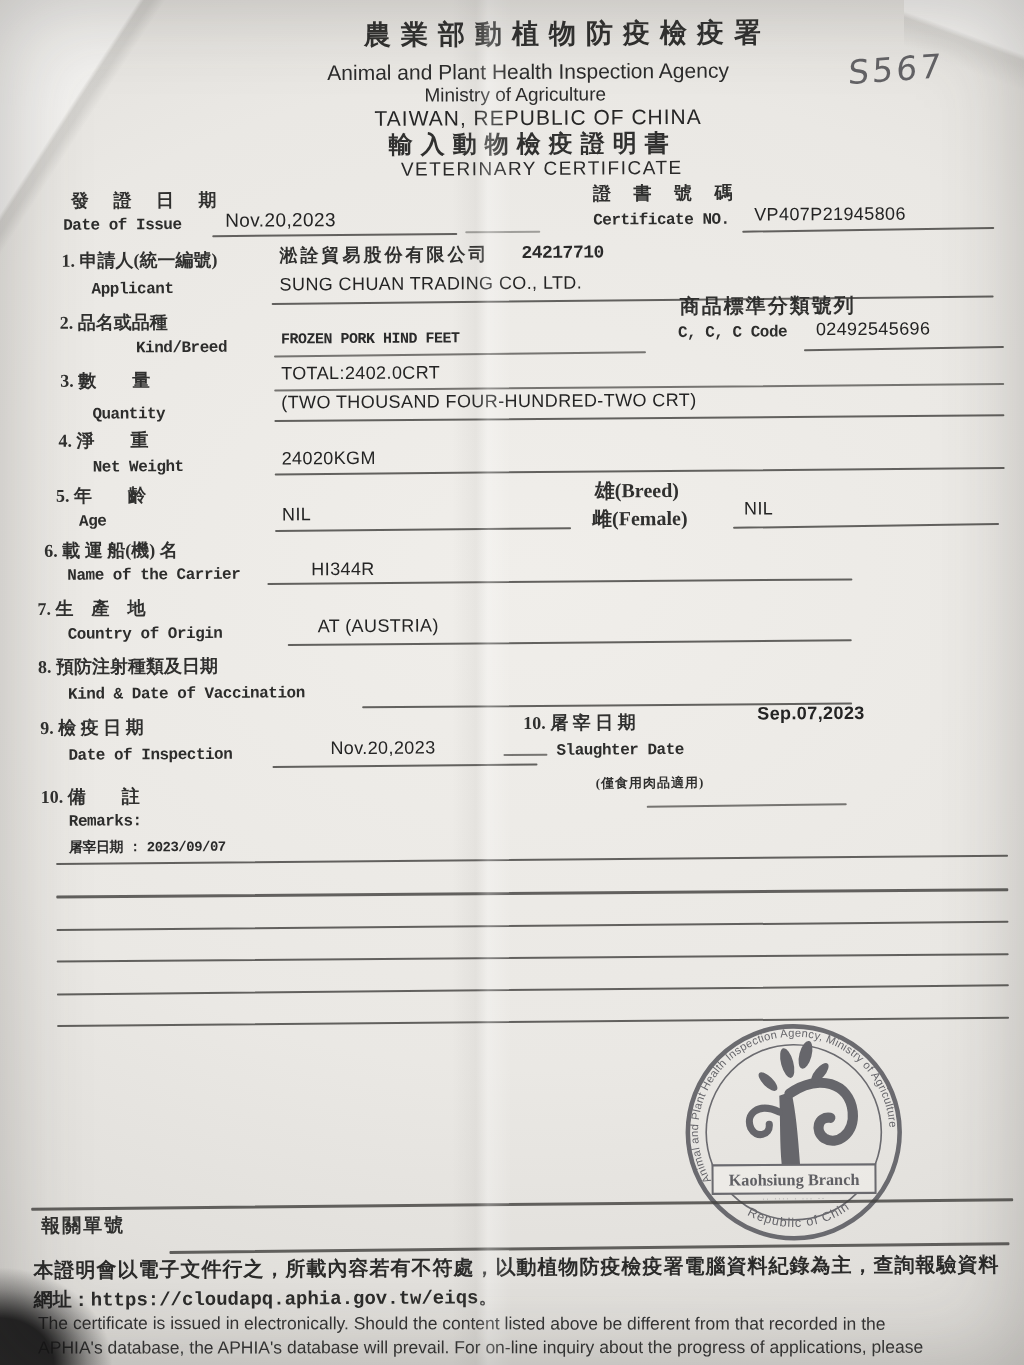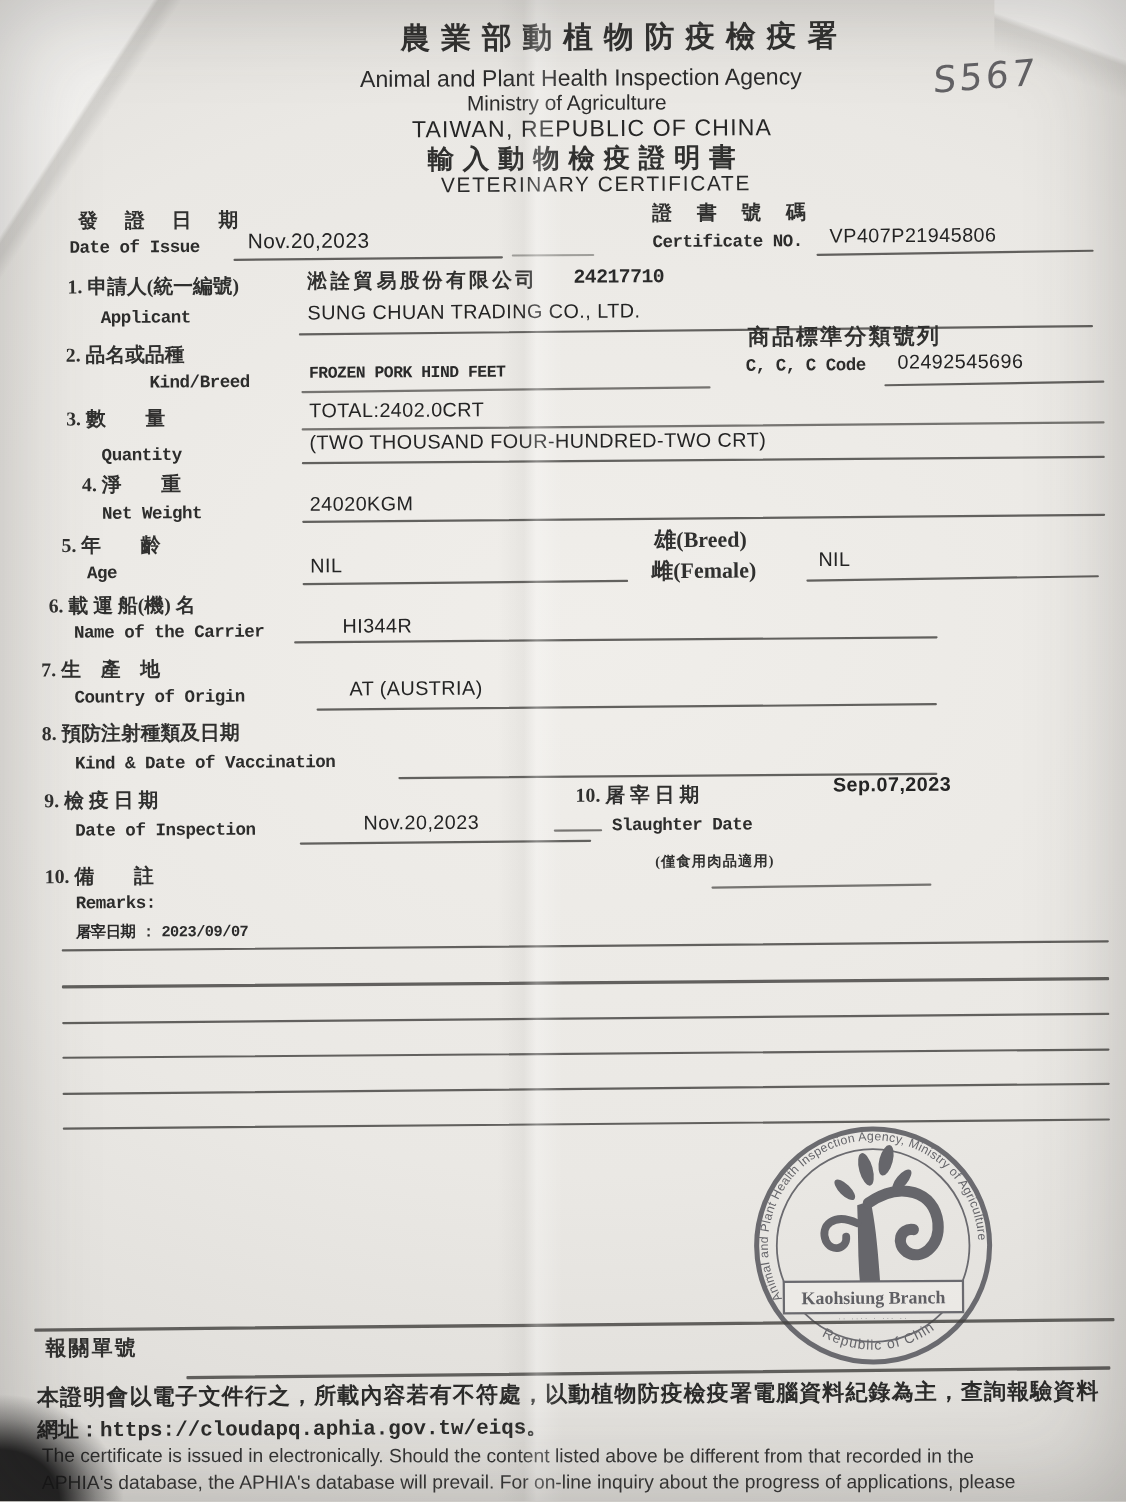--- a/index.html
+++ b/index.html
@@ -85,21 +85,21 @@
     <div class="abs val-mono" style="left:283px;top:330px;">FROZEN PORK HIND FEET</div>
     <div class="rule thin" style="left:276px;top:353px;width:372px;transform:rotate(-0.3deg);"></div>
 
     <div class="abs zh lbl-zh" style="left:62px;top:366px;">3. 數　　量</div>
     <div class="abs val-sans" style="left:283px;top:362px;">TOTAL:2402.0CRT</div>
     <div class="rule thin" style="left:276px;top:387px;width:730px;transform:rotate(-0.15deg);"></div>
     <div class="abs lbl-en" style="left:94px;top:403px;">Quantity</div>
     <div class="abs val-sans" style="left:283px;top:391px;">(TWO THOUSAND FOUR-HUNDRED-TWO CRT)</div>
     <div class="rule" style="left:276px;top:418px;width:730px;transform:rotate(-0.1deg);"></div>
 
-    <div class="abs zh lbl-zh" style="left:76px;top:426px;">4. 淨　　重</div>
+    <div class="abs zh lbl-zh" style="left:60px;top:426px;">4. 淨　　重</div>
     <div class="abs lbl-en" style="left:94px;top:456px;">Net Weight</div>
     <div class="abs val-sans" style="left:283px;top:447px;">24020KGM</div>
     <div class="rule" style="left:276px;top:471px;width:730px;transform:rotate(-0.15deg);"></div>
 
     <div class="abs zh lbl-zh" style="left:57px;top:481px;">5. 年　　齡</div>
     <div class="abs lbl-en" style="left:80px;top:510px;">Age</div>
     <div class="abs val-sans" style="left:283px;top:503px;">NIL</div>
     <div class="rule" style="left:276px;top:528px;width:296px;transform:rotate(-0.2deg);"></div>
     <div class="abs zh lbl-zh-sm" style="left:596px;top:478px;">雄(Breed)</div>
     <div class="abs zh lbl-zh-sm" style="left:593px;top:506px;">雌(Female)</div>

